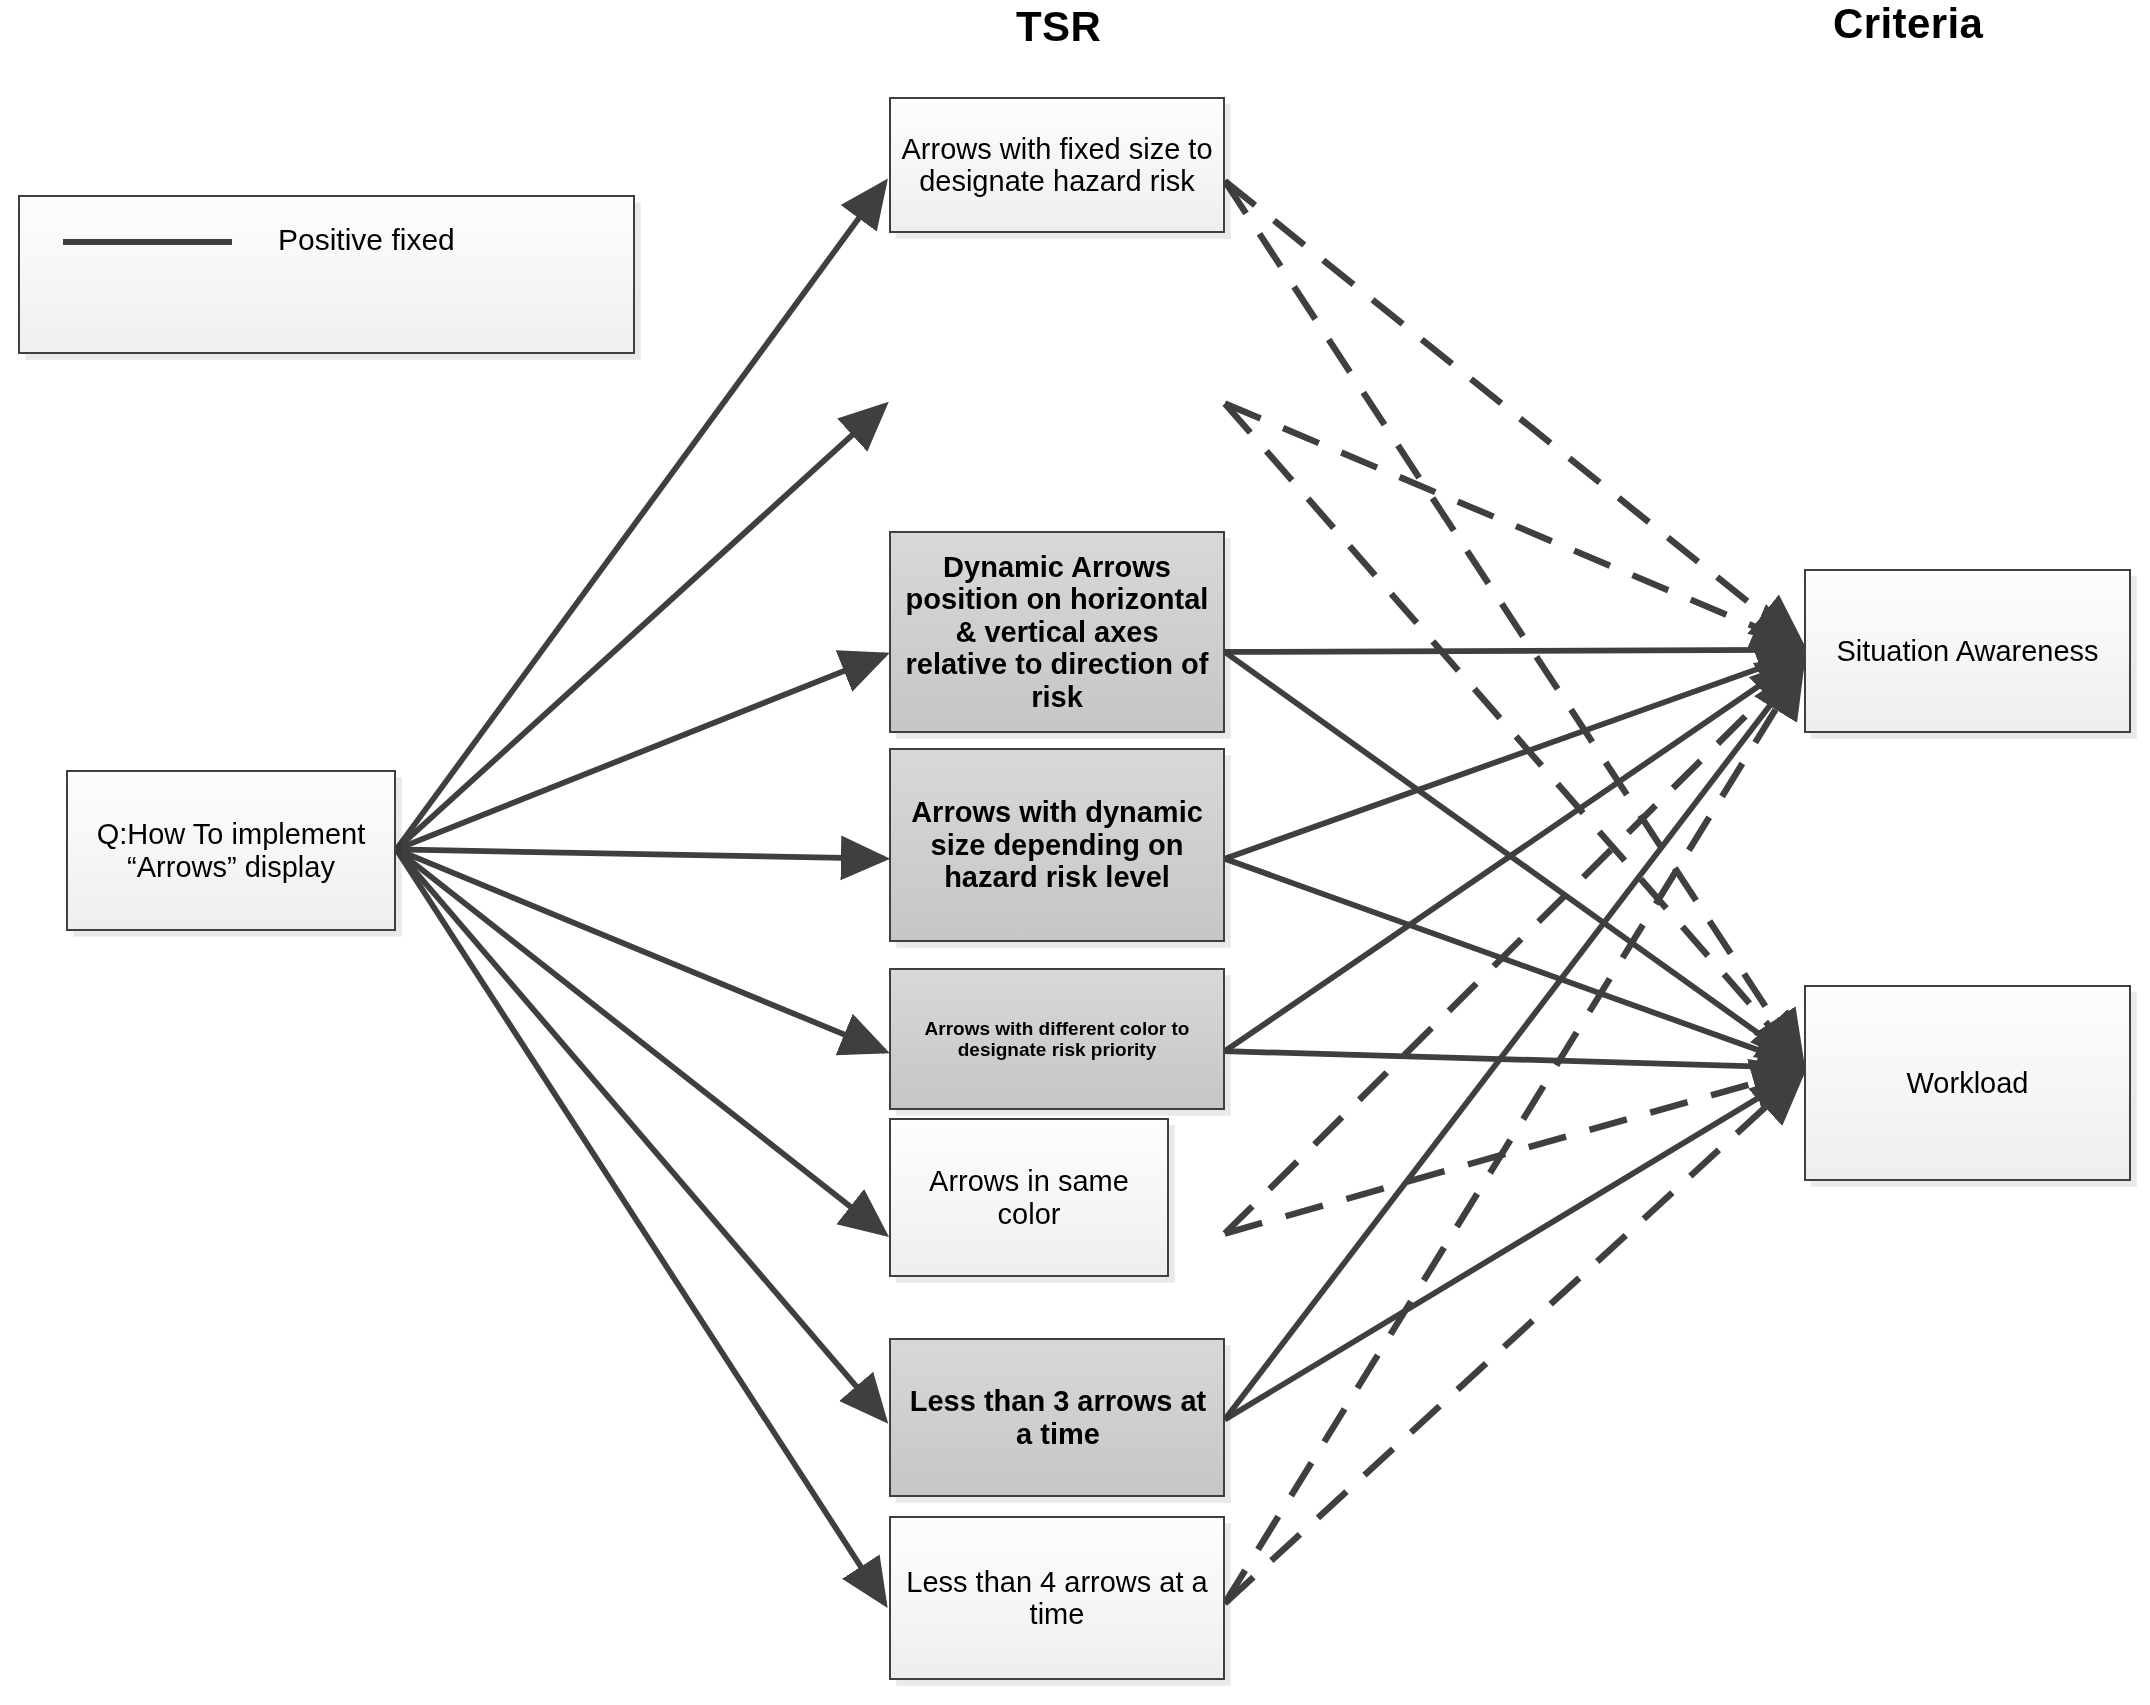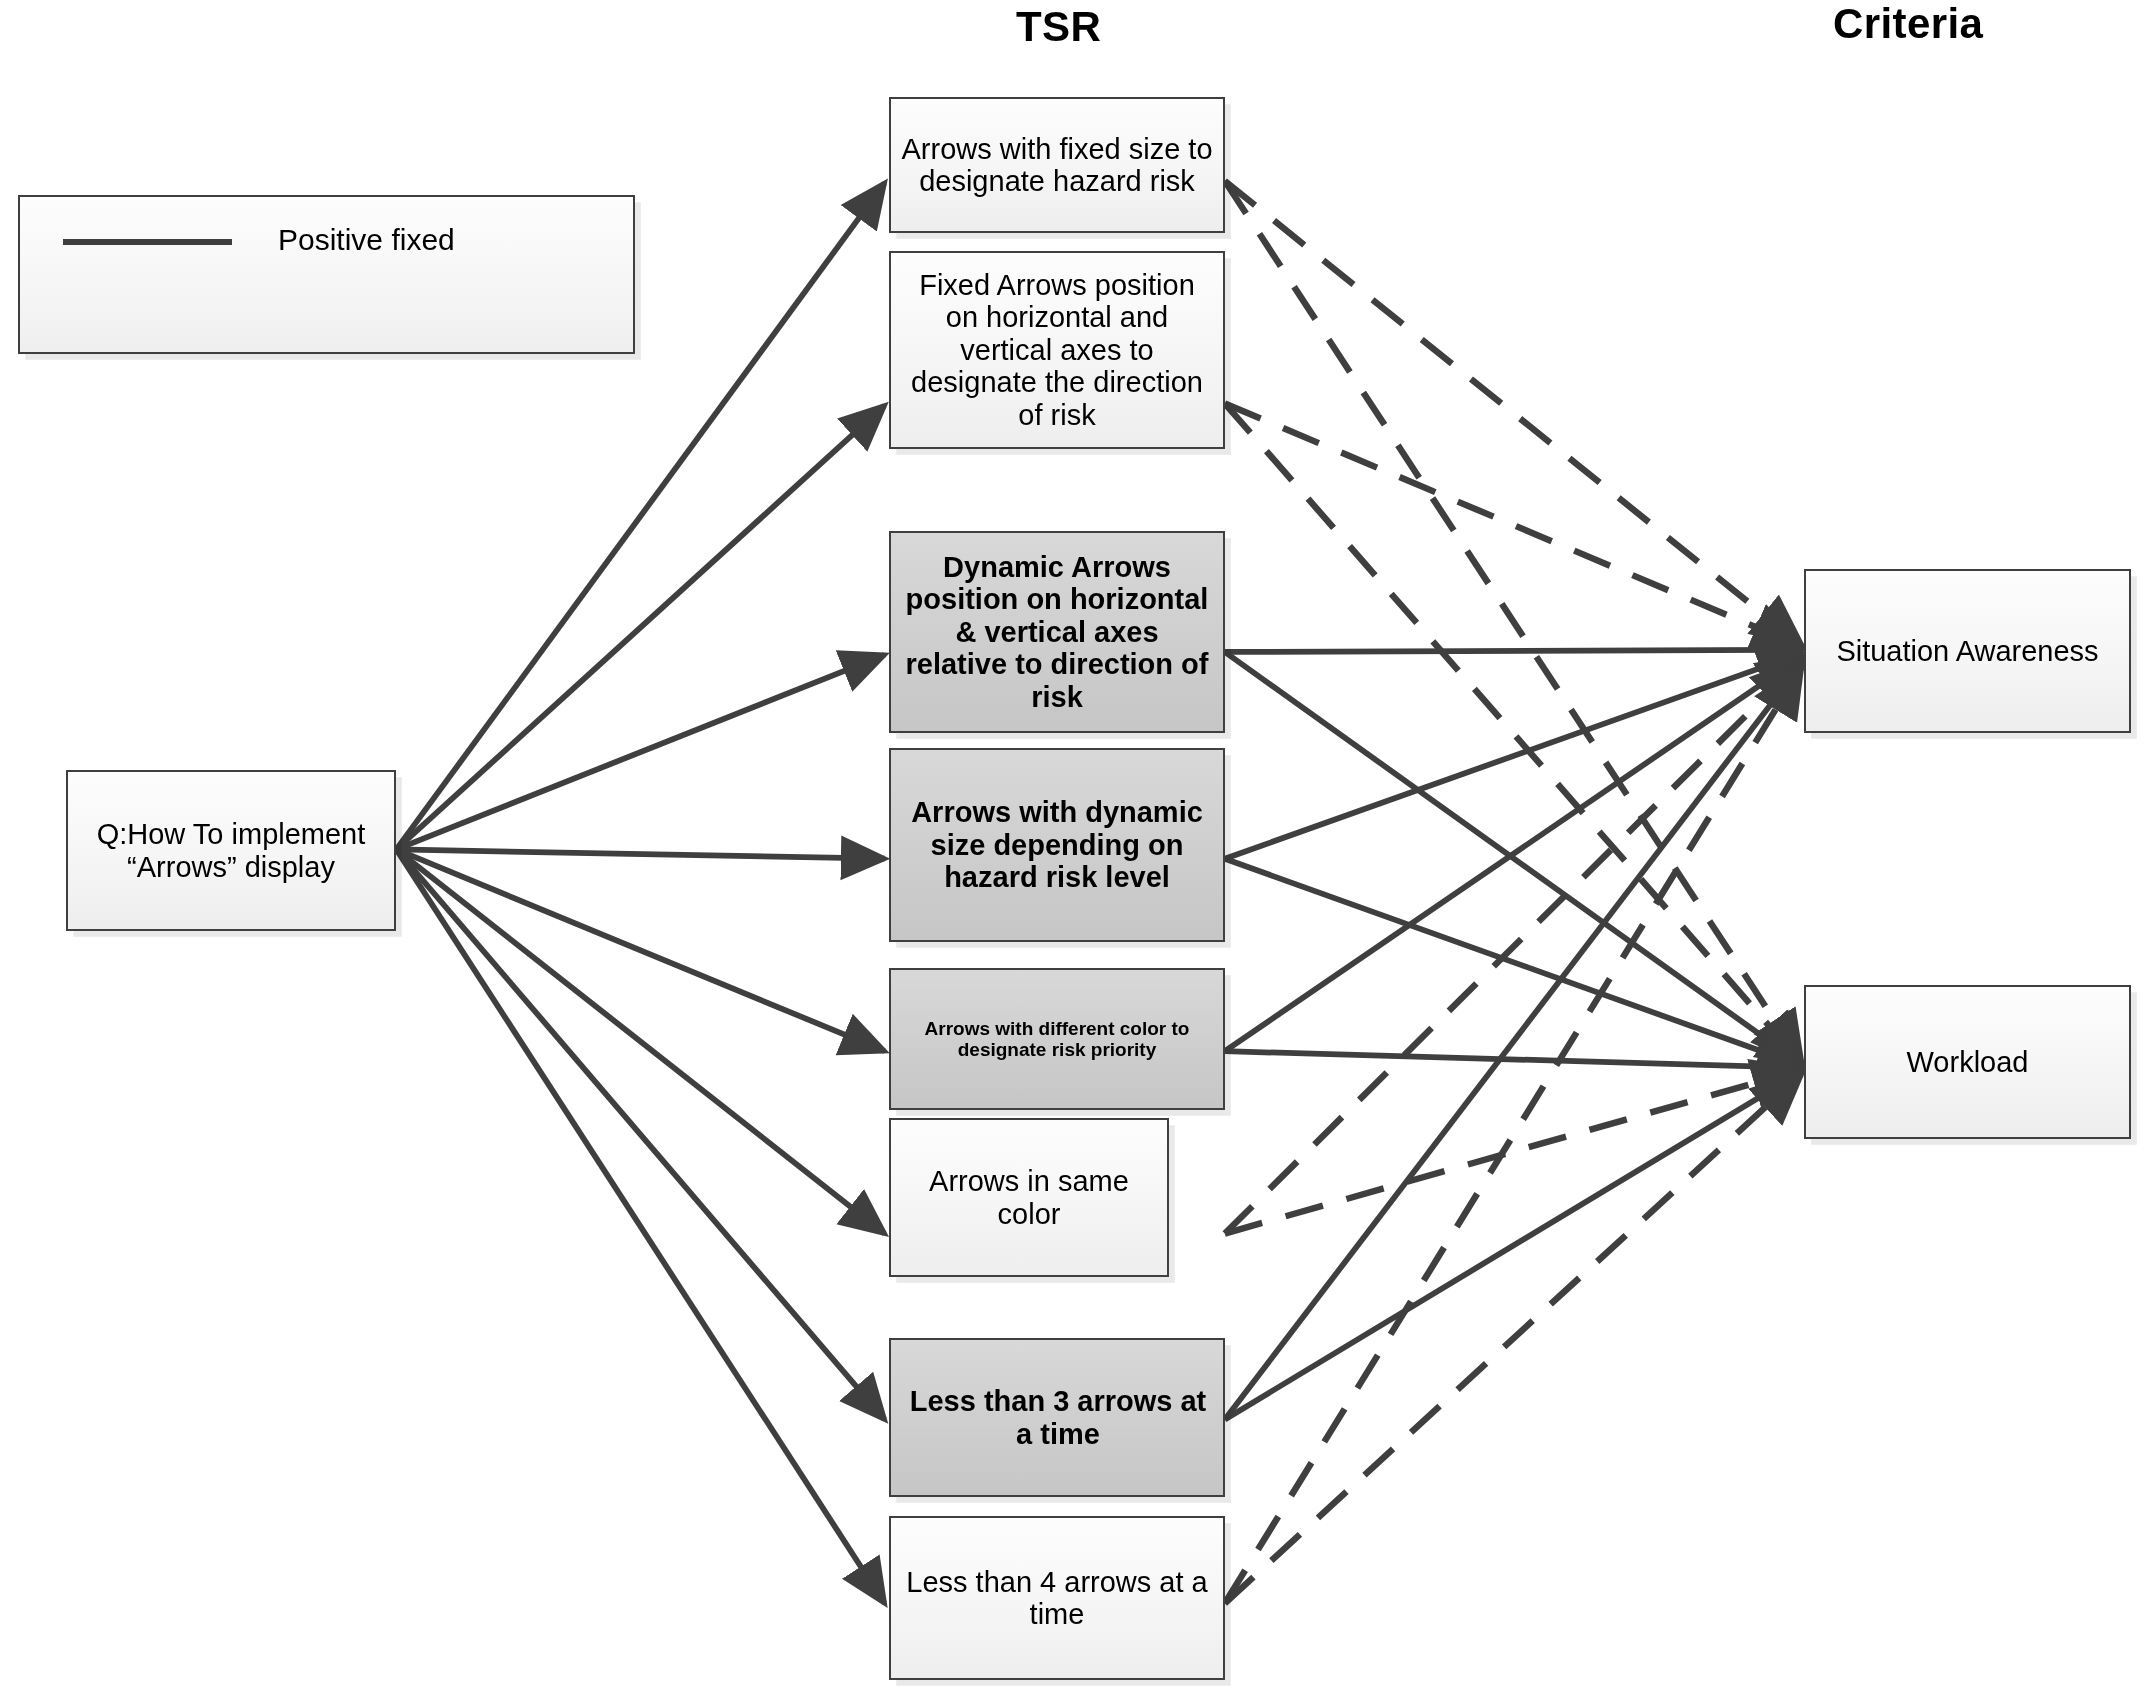--- a/index.html
+++ b/index.html
@@ -176,23 +176,20 @@
   </div>
 
   <div class="node" id="q-node" style="left:66px; top:770px; width:330px; height:161px; font-size:29px;">
     <span class="txt">Q:How To implement “Arrows” display</span>
   </div>
 
   <div class="node" id="tsr1" style="left:889px; top:97px; width:336px; height:136px; font-size:29px;">
     <span class="txt">Arrows with fixed size  to designate hazard  risk</span>
   </div>
 
-  <div class="node" id="tsr2" style="left:889px; top:251px; width:336px; height:198px; font-size:29px;">
-    <span class="txt">Fixed Arrows position on horizontal and vertical axes to designate the direction of risk</span>
-  </div>
 
   <div class="node shaded" id="tsr3" style="left:889px; top:531px; width:336px; height:202px; font-size:29px;">
     <span class="txt">Dynamic Arrows position on horizontal &amp; vertical axes relative to direction of risk</span>
   </div>
 
   <div class="node shaded" id="tsr4" style="left:889px; top:748px; width:336px; height:194px; font-size:29px;">
     <span class="txt">Arrows with dynamic size depending on hazard risk level</span>
   </div>
 
   <div class="node shaded" id="tsr5" style="left:889px; top:968px; width:336px; height:142px; font-size:19px;">
@@ -208,18 +205,18 @@
   </div>
 
   <div class="node" id="tsr8" style="left:889px; top:1516px; width:336px; height:164px; font-size:29px;">
     <span class="txt">Less than 4 arrows at a time</span>
   </div>
 
   <div class="node" id="crit1" style="left:1804px; top:569px; width:327px; height:164px; font-size:29px;">
     <span class="txt">Situation Awareness</span>
   </div>
 
-  <div class="node" id="crit2" style="left:1804px; top:985px; width:327px; height:154px; font-size:29px;">
+  <div class="node" id="crit2" style="left:1804px; top:985px; width:327px; height:196px; font-size:29px;">
     <span class="txt">Workload</span>
   </div>
 
 </div>
 
 
 </body></html>

